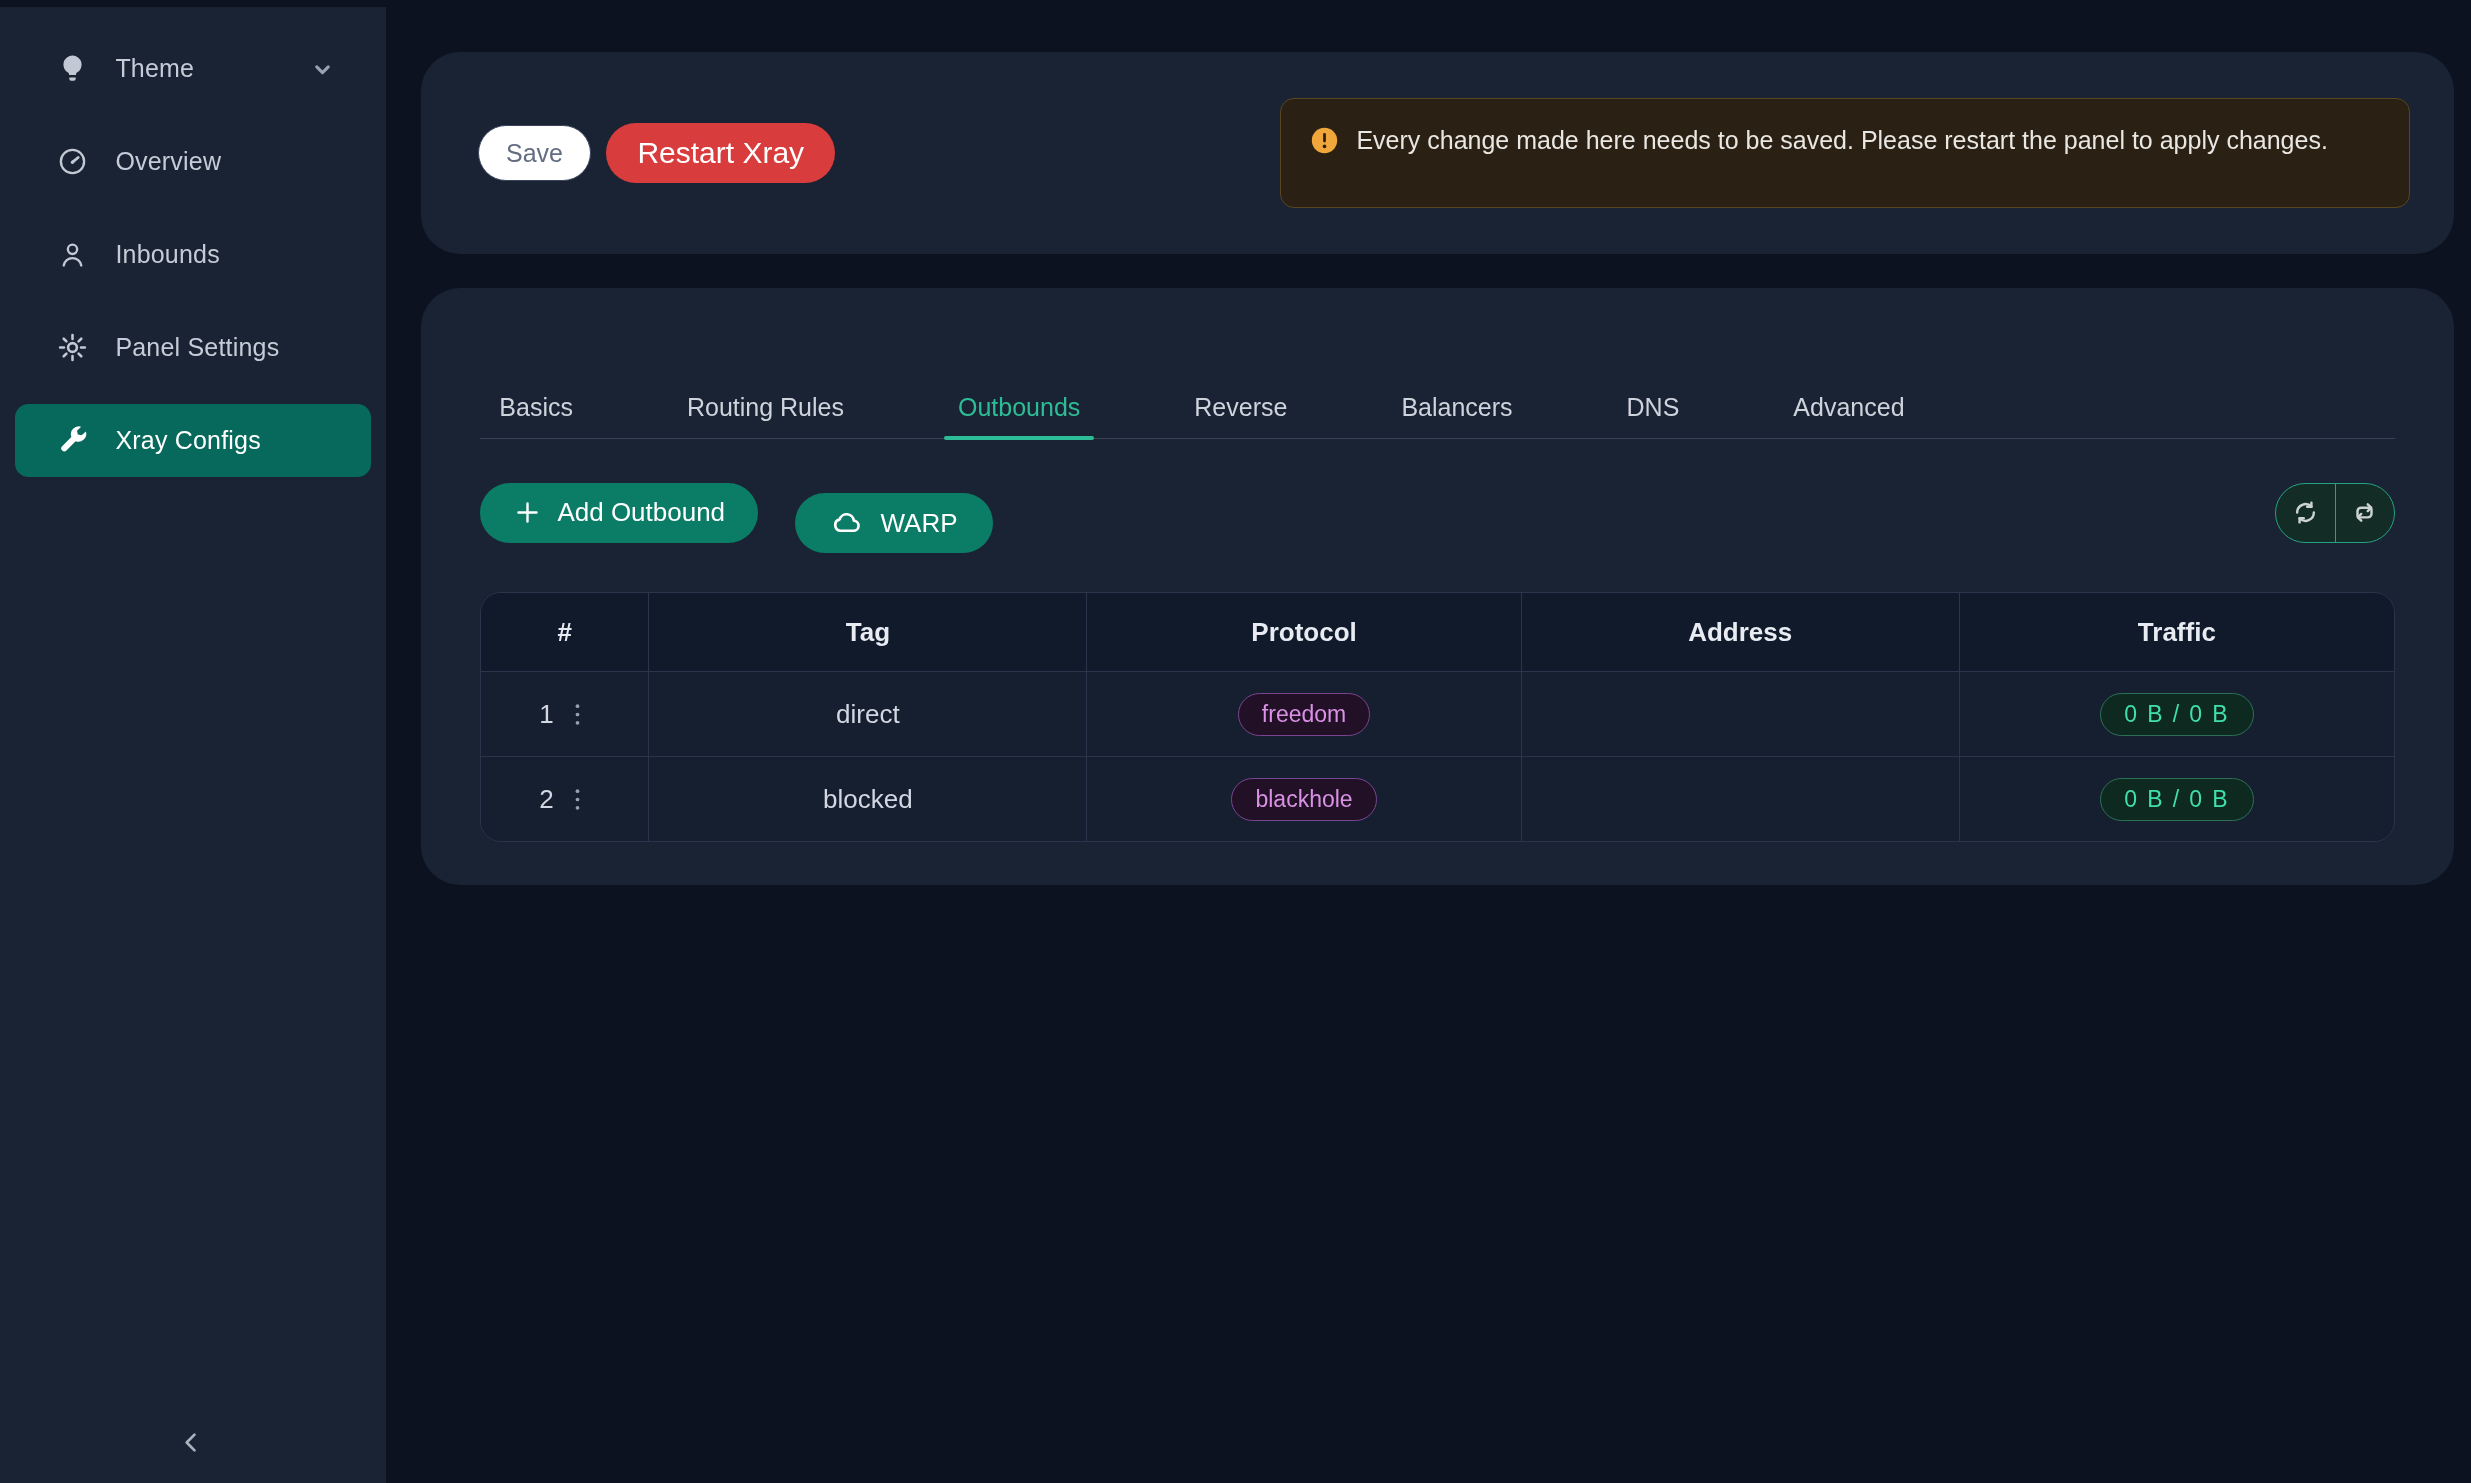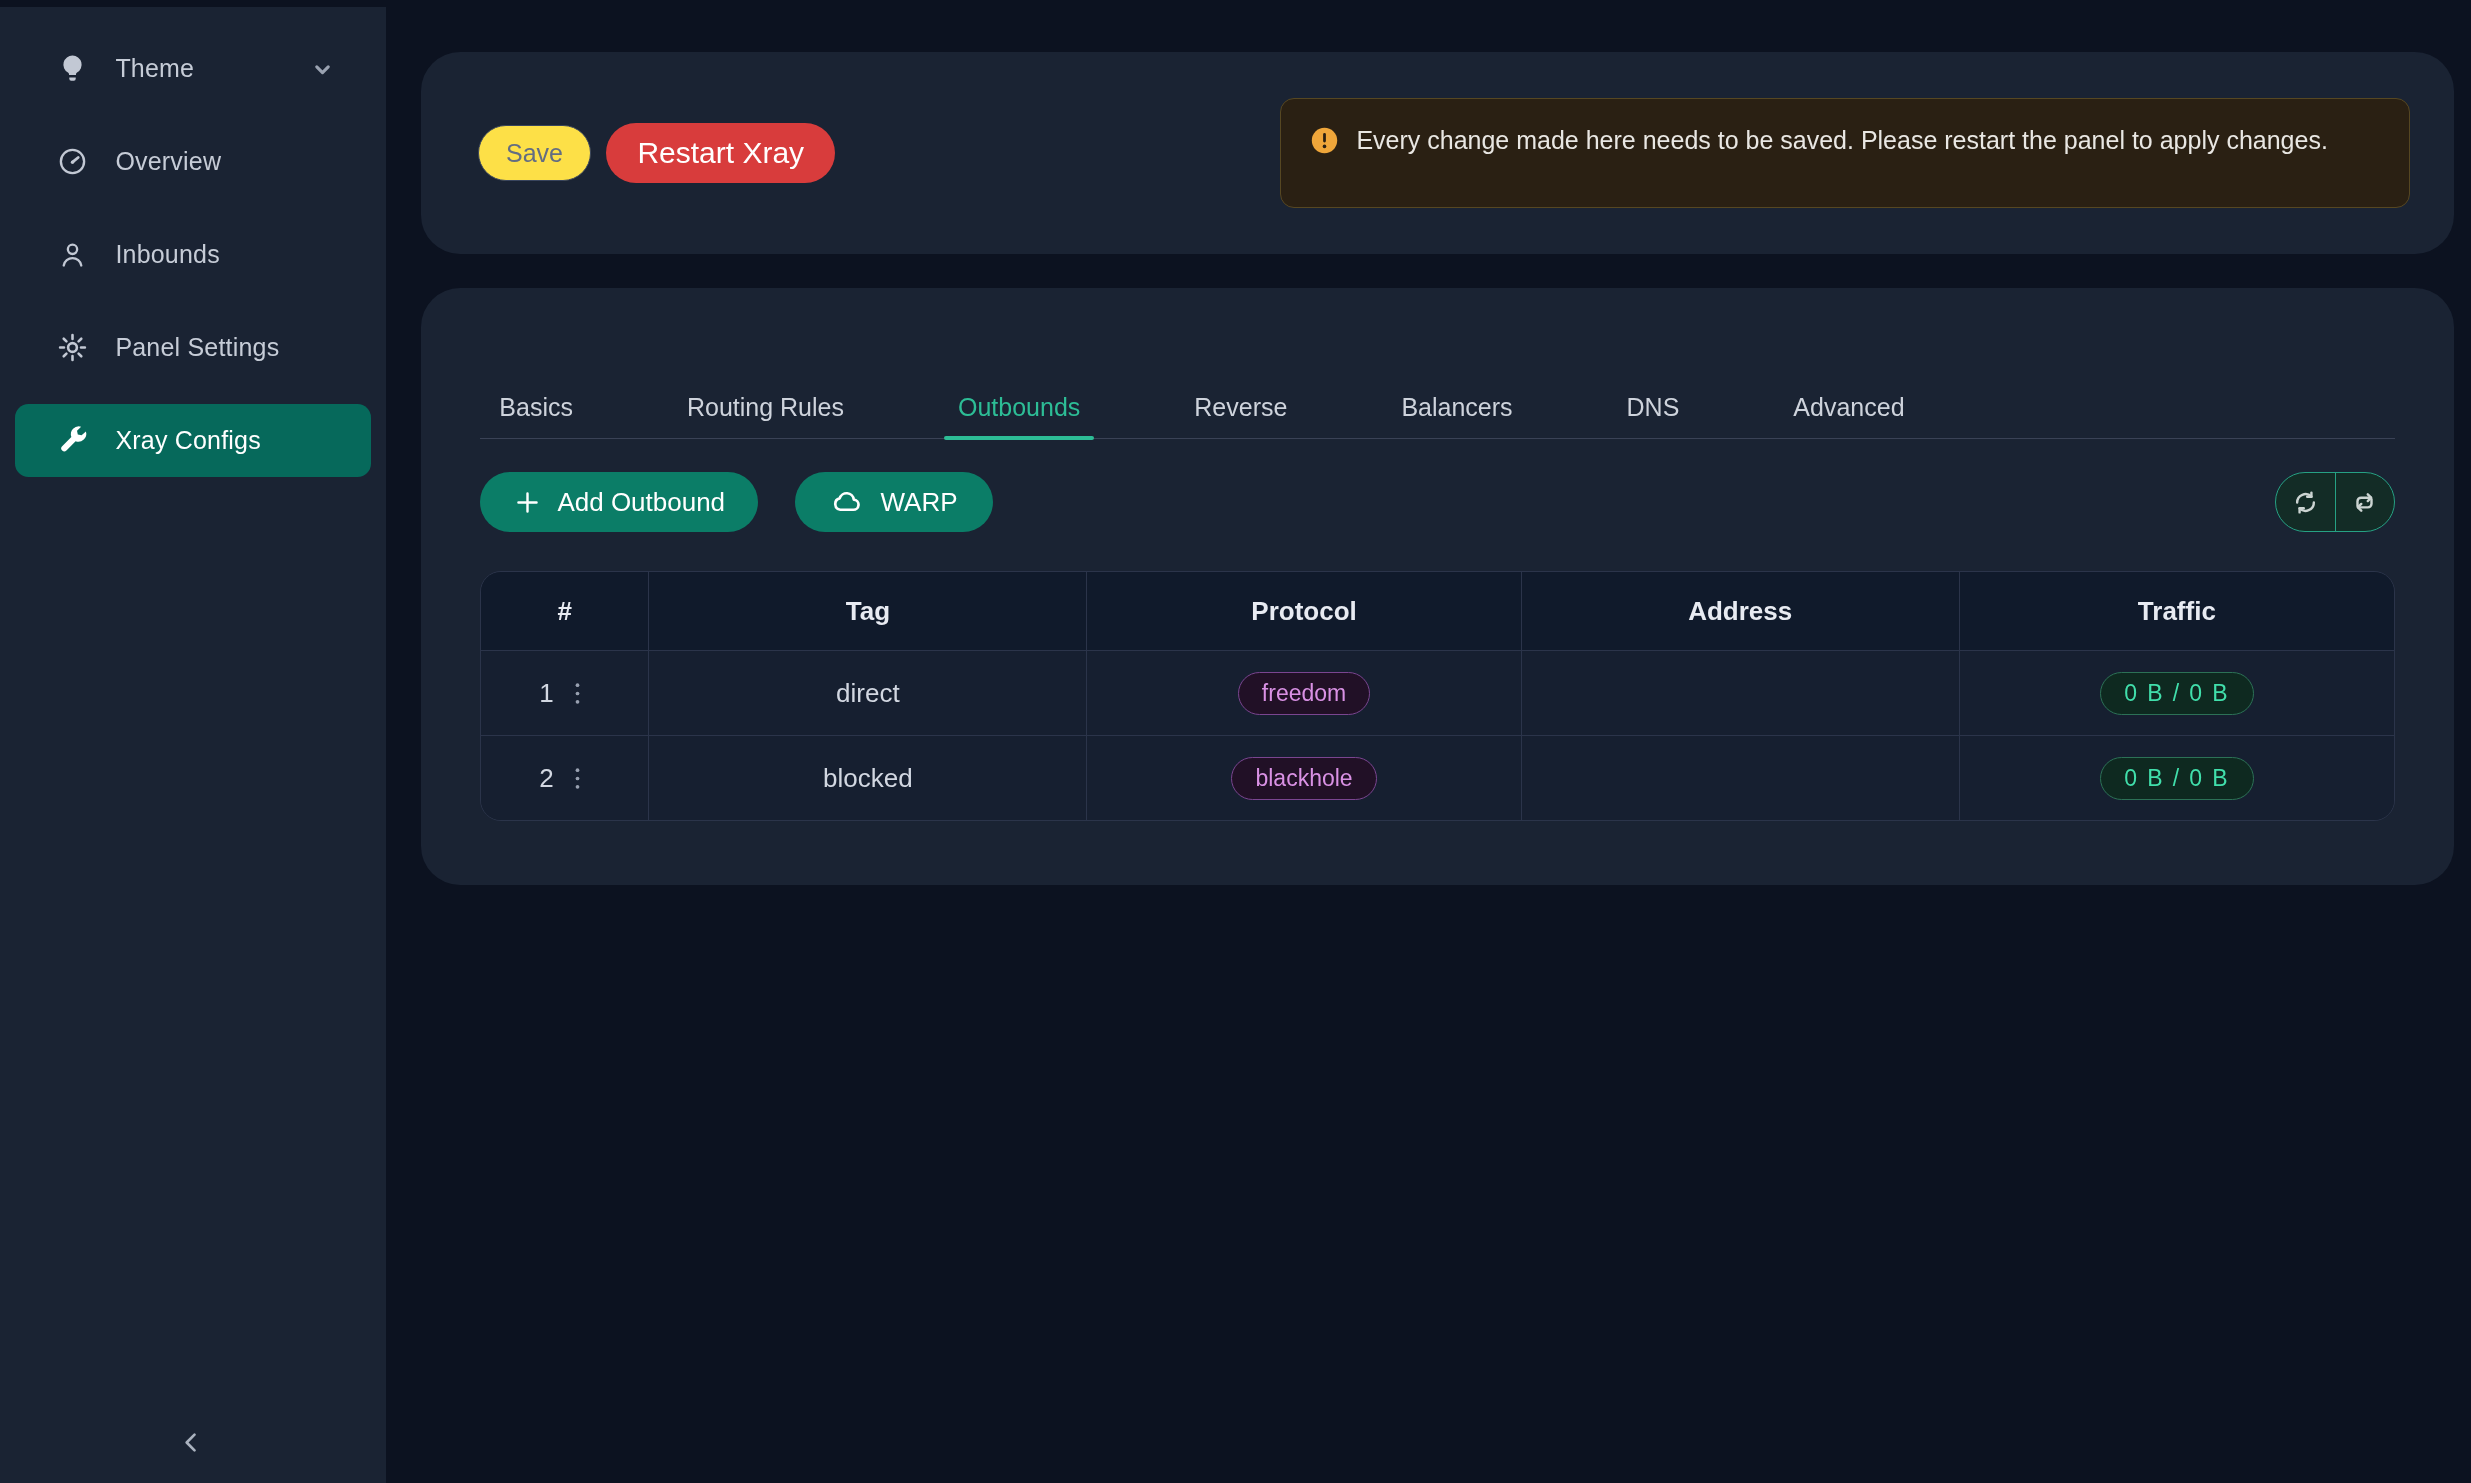--- a/index.html
+++ b/index.html
@@ -55,21 +55,21 @@
   .card-main { top: 288px; height: 597px; padding: 0 59px; }
 
   
   .btn {
     border: 0; border-radius: 965px; cursor: pointer;
     font-family: inherit; font-size: 25px;
     display: inline-flex; align-items: center; justify-content: center;
   }
   .btn-save {
     height: 56px; padding: 0 27px;
-    background: #fde047; border: 1px solid #38445d; color: #636d82;
+    background: #ffffff; border: 1px solid #38445d; color: #636d82;
     cursor: not-allowed;
   }
   .btn-restart {
     height: 60px; padding: 0 31px; margin-left: 15.4px;
     background: var(--danger, #d83c3c); color: #fff; font-size: 30px;
   }
 
   
   .alert {
     margin-left: auto; width: 1130px; min-height: 110px;
@@ -101,21 +101,21 @@
     background: var(--accent_light, #2dbd96);
   }
 
   
   .actions { margin-top: 33px; display: flex; align-items: center; justify-content: space-between; }
   .btn-green {
     height: 60px; background: var(--accent, #0b7d67); color: #fff;
     font-size: 26px; gap: 15.4px; padding: 0 33px;
   }
   .btn-green svg { width: 29px; height: 29px; }
-  .btn-warp { margin-left: 37px; padding: 0 35px; }
+  .btn-warp { margin-left: 37px; padding: 0 35px; margin-top: 21px; }
   .btn-warp svg { width: 35px; height: 29px; }
   .icon-group {
     margin-left: auto; width: 120px; height: 60px;
     border: 1.9px solid #26a184; border-radius: 965px;
     background: #132c26; display: flex; overflow: hidden;
   }
   .icon-group button {
     flex: 1; background: transparent; border: 0; cursor: pointer;
     display: flex; align-items: center; justify-content: center; color: #ccd4d2;
   }

